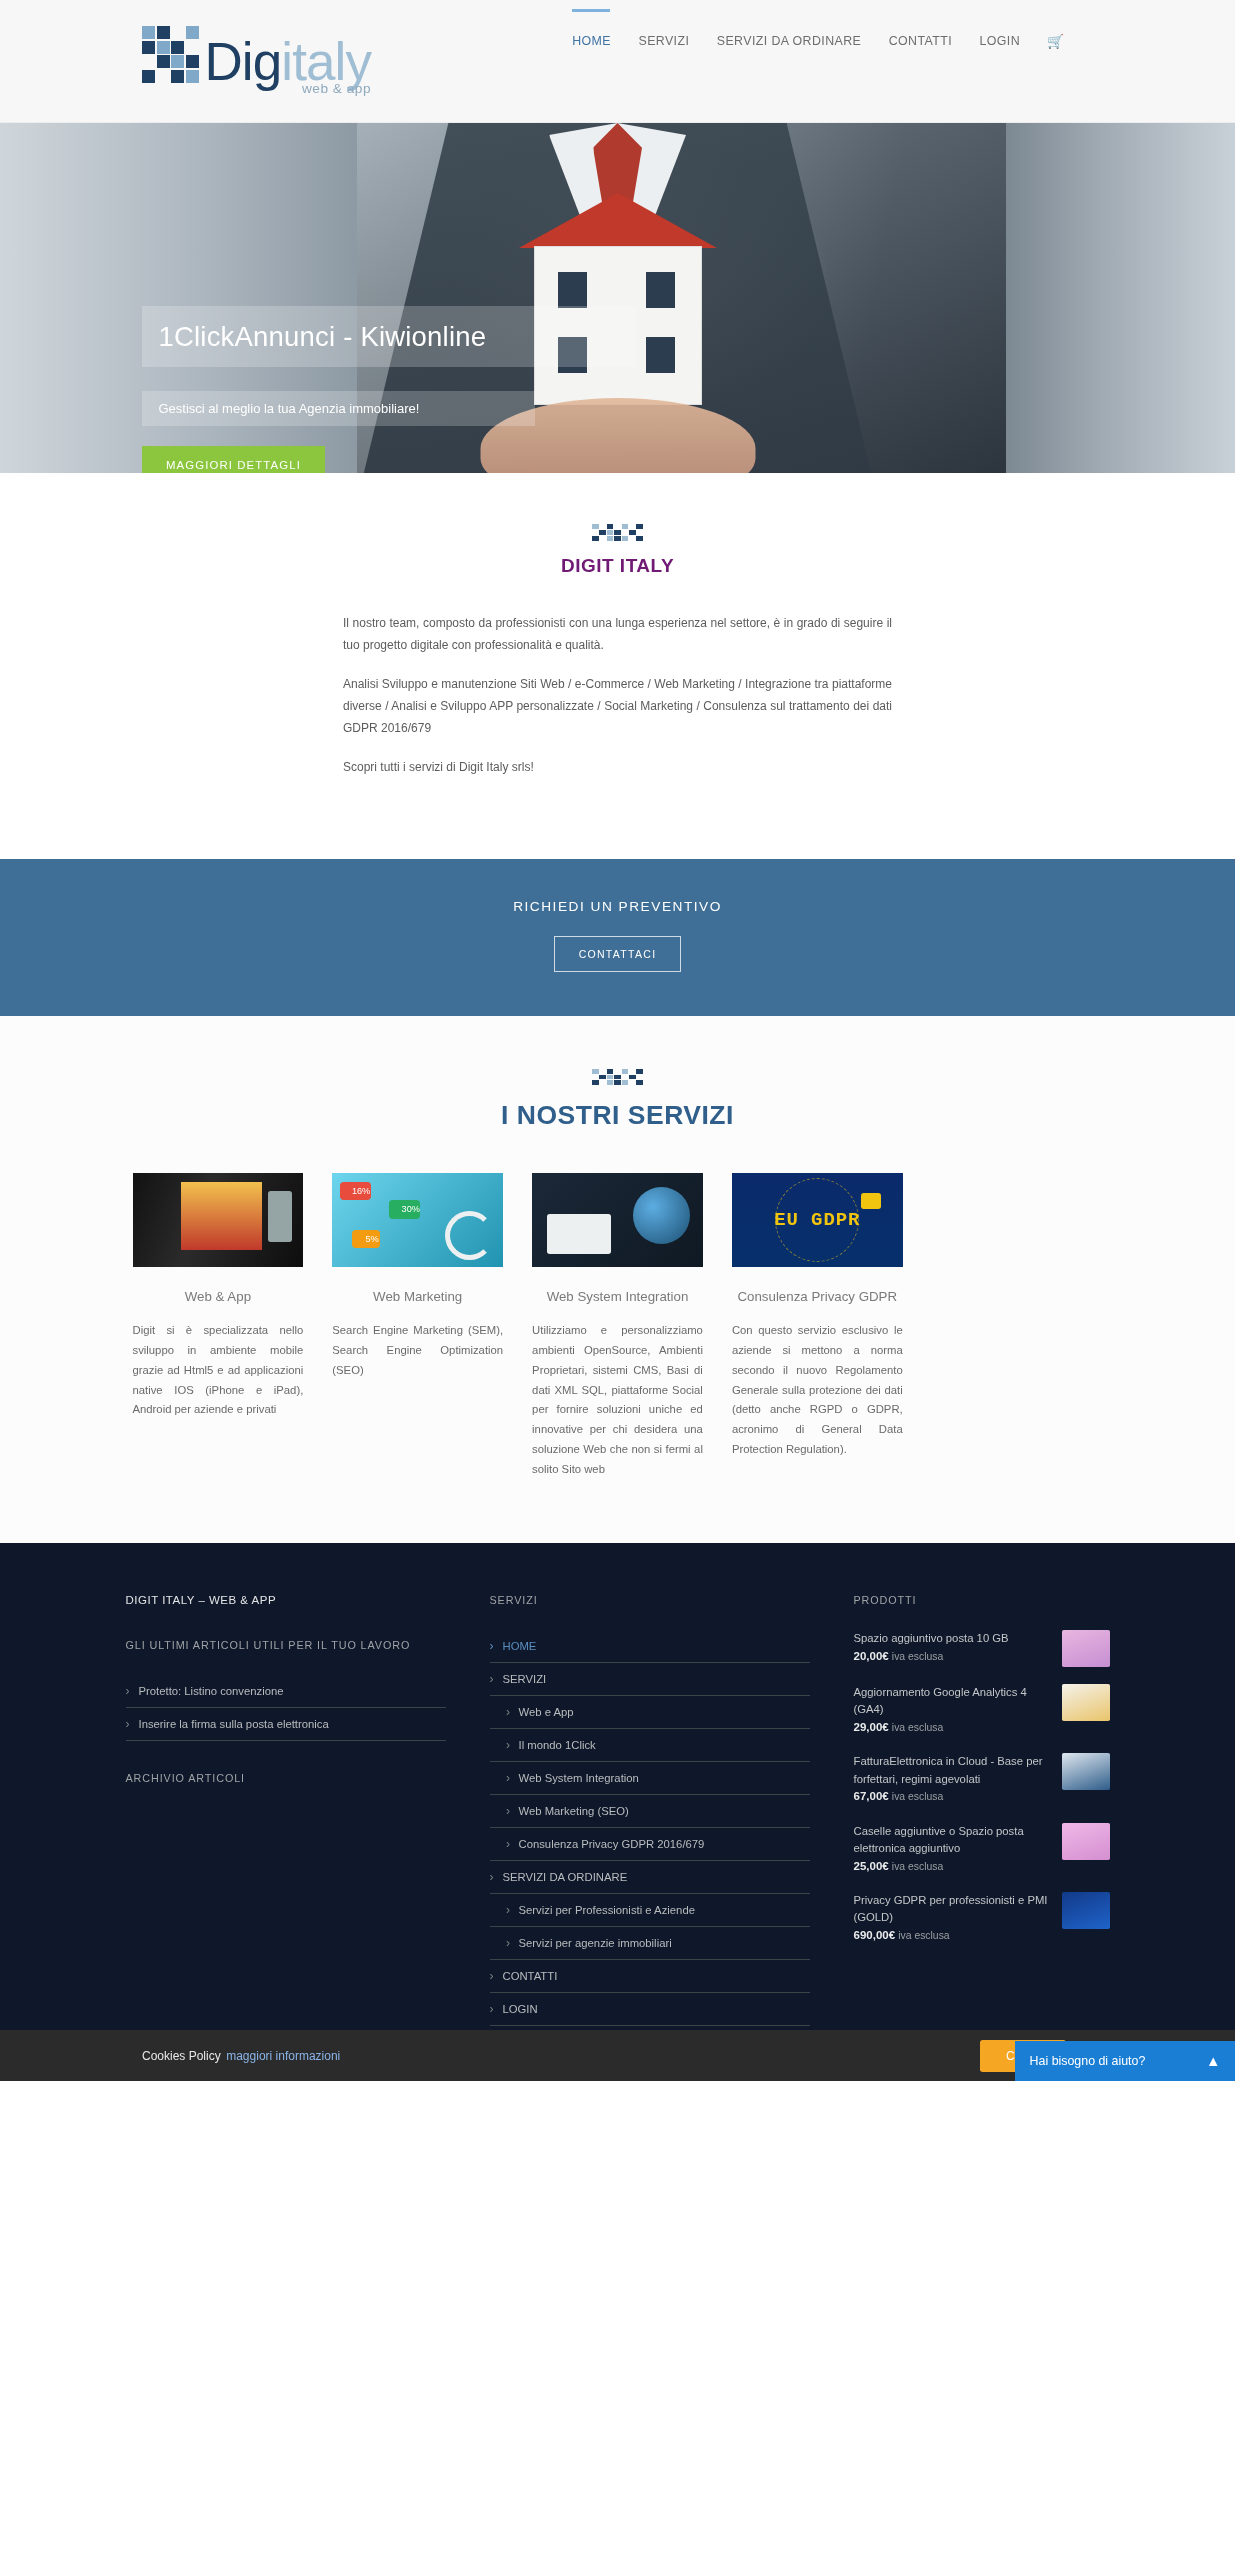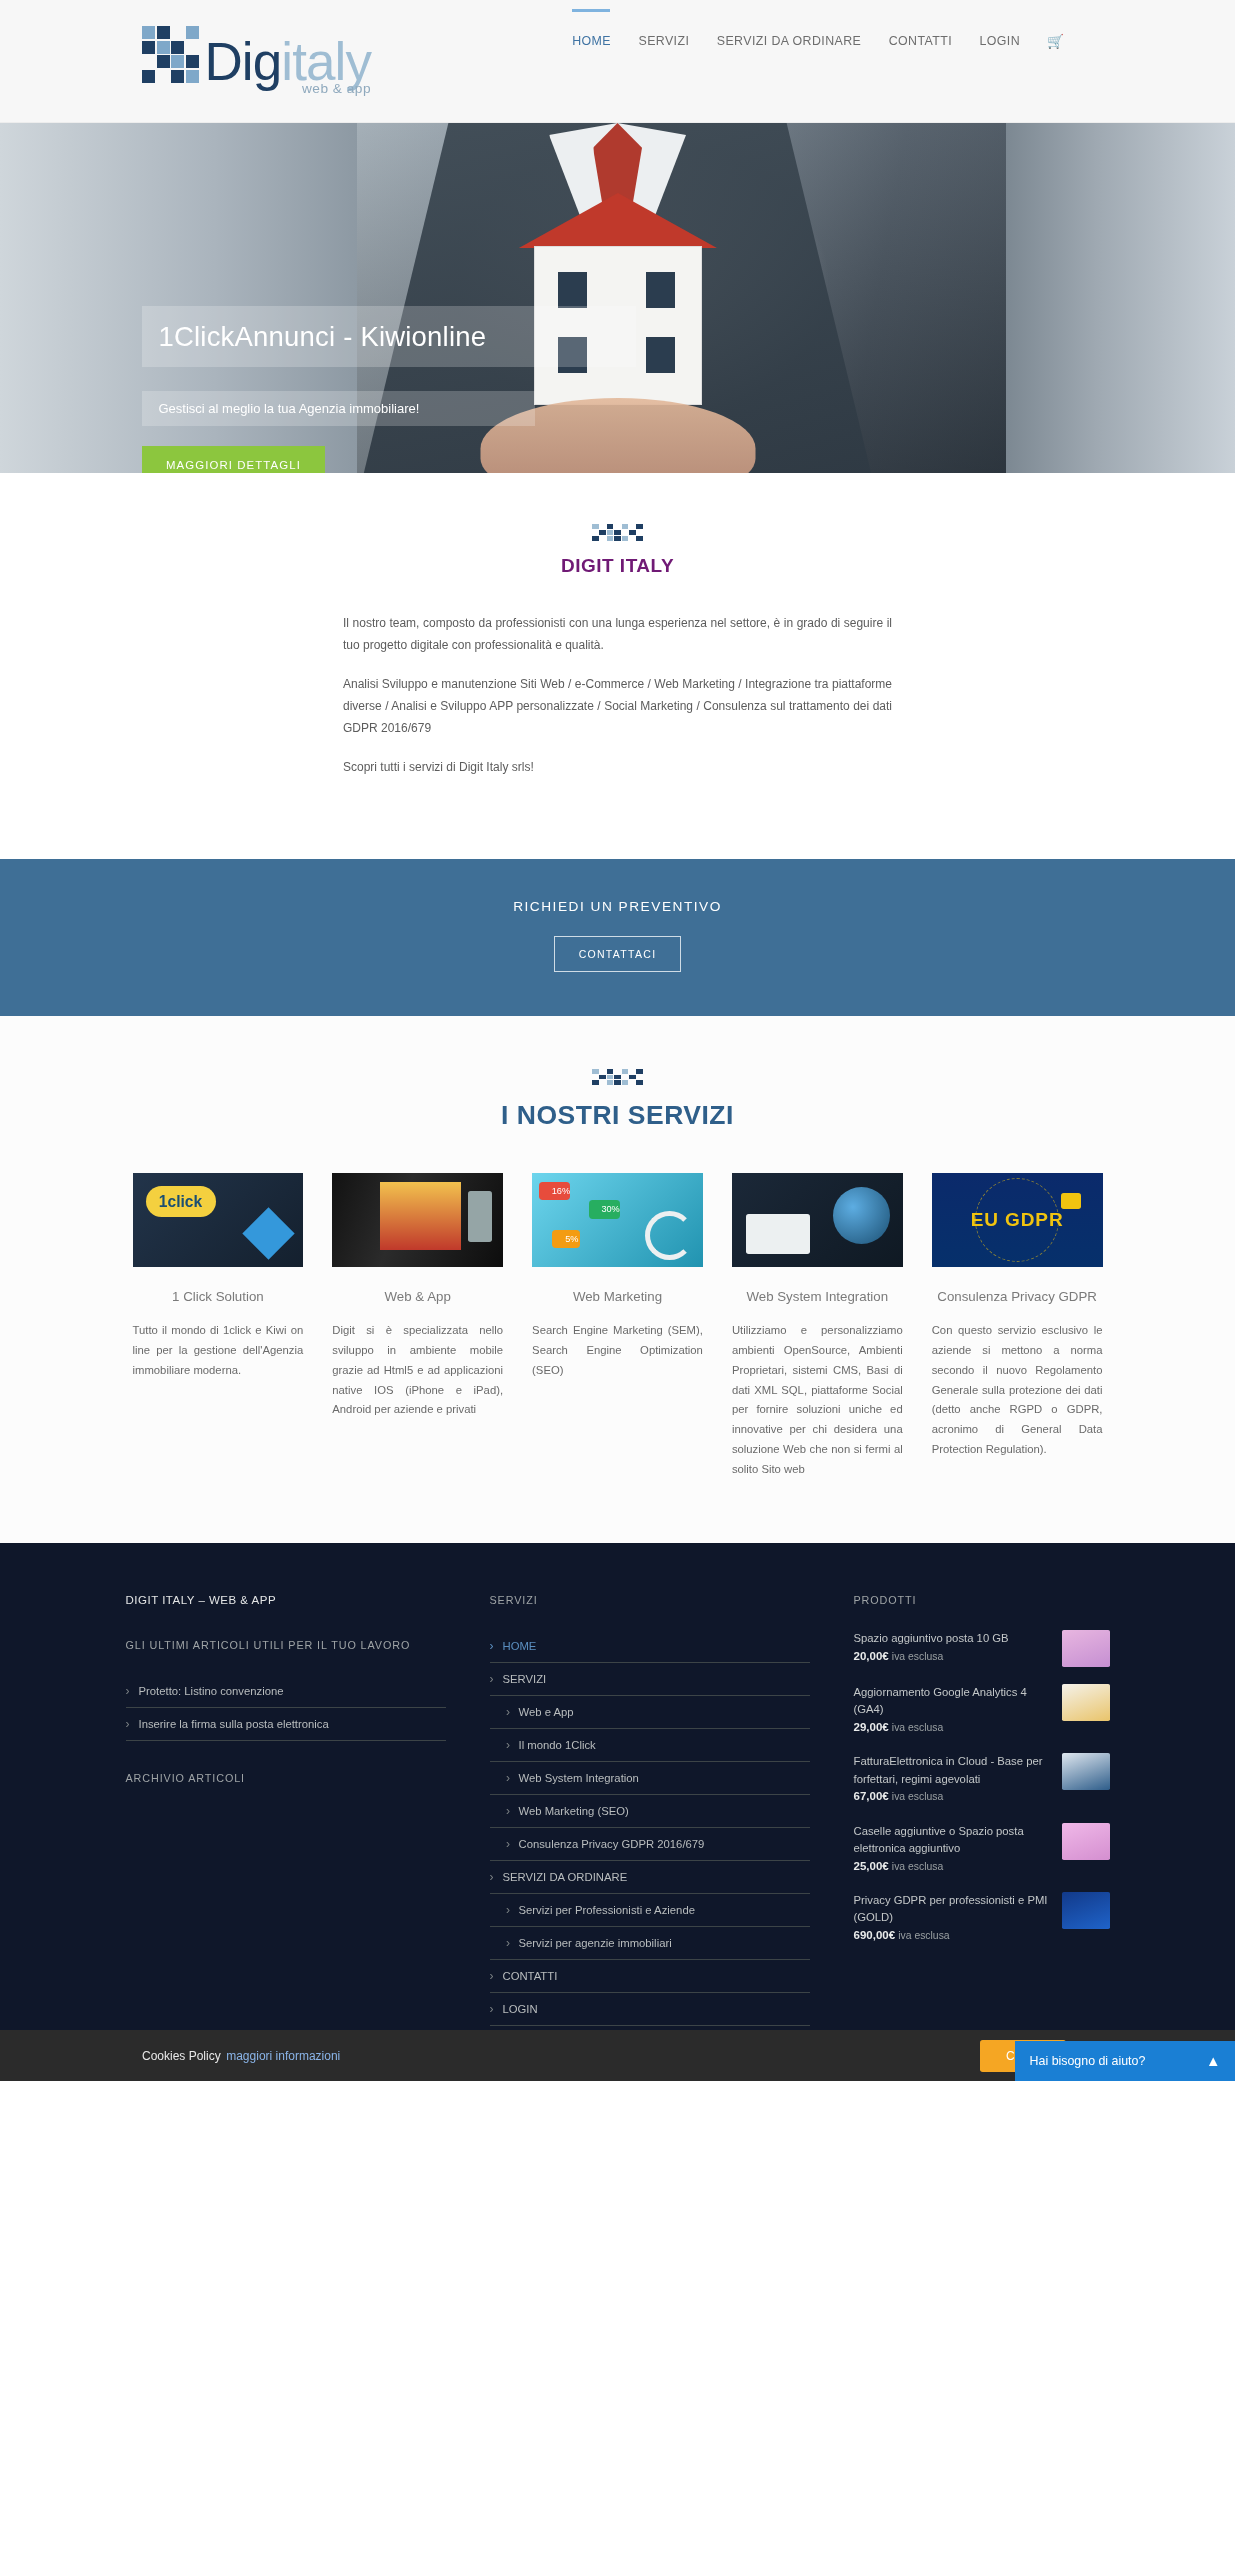--- a/index.html
+++ b/index.html
@@ -204,21 +204,21 @@
   .t3 .b1, .t3 .b2, .t3 .b3 {
     position:absolute; border-radius: 3.7px; color:#fff; font-size: 9.2px; line-height: 18.3px; text-align:center;padding-left:12px;
   }
   .t3 .b1 { left: 7.3px; top: 9.2px; width: 31px; height: 18.3px; background: #e74c3c; }
   .t3 .b2 { left: 57px; top: 27.5px; width: 31px; height: 18.3px; background: #27ae60; }
   .t3 .b3 { left: 20px; top: 57px; width: 27.5px; height: 18.3px; background: #f39c12; }
   .t3 .arrow { position:absolute; right: 9.2px; bottom: 7.3px; width: 49px; height: 49px; border: 5.5px solid #ecf0f1; border-radius: 50%; border-right-color: transparent; }
   .t4 { background: linear-gradient(135deg, #1b2838 0%, #0f1923 100%); }
   .t4 .laptop { position:absolute; left: 14.6px; bottom: 13px; width: 64px; height: 40px; background: #ecf0f1; border-radius: 2.7px; }
   .t4 .globe { position:absolute; right: 13px; top: 14.6px; width: 57px; height: 57px; border-radius: 50%; background: radial-gradient(circle at 35% 35%, #5dade2, #1b4f72); }
-  .t5 { background: linear-gradient(180deg, #0b2a6b 0%, #06306b 100%); display:flex; align-items:center; justify-content:center; }
+  .t5 { background: linear-gradient(180deg, #0b2a6b 0%, #06306b 100%); display:flex; align-items:center; justify-content:center;font-family:Liberation Mono, monospace; }
   .t5 .eu { color: #f1c40f; font-size: 19px; font-weight: 700; letter-spacing: 0.9px; }
   .t5 .stars {
     position:absolute; left: 50%; top: 50%; width: 84px; height: 84px; transform: translate(-50%,-50%);
     border: 1.8px dashed rgba(241,196,15,.55); border-radius: 50%;
   }
   .t5 .lock { position:absolute; right: 22px; top: 20px; width: 20px; height: 16.5px; background: #f1c40f; border-radius: 2.7px; }
 
   
   .footer {
     background: #0f172a; color: #b9bdbe; padding: 51px 0 55px;
@@ -398,28 +398,20 @@
         <i class="b"></i>
         <i class="a"></i>
         <i class="b"></i>
         <i></i>
         <i class="a"></i>
     </div>
     <h2>I NOSTRI SERVIZI</h2>
 
     <div class="svc-grid">
 
-      <div>
-        <div class="svc-thumb t1">
-          <div class="oneclick">1click</div>
-            <div class="cube"></div>
-        </div>
-        <div class="svc-title">1 Click Solution</div>
-        <div class="svc-text">Tutto il mondo di 1click e Kiwi on line per la gestione dell'Agenzia immobiliare moderna.</div>
-      </div>
 
       <div>
         <div class="svc-thumb t2">
           <div class="scr"></div>
             <div class="dev"></div>
         </div>
         <div class="svc-title">Web &amp; App</div>
         <div class="svc-text">Digit si è specializzata nello sviluppo in ambiente mobile grazie ad Html5 e ad applicazioni native IOS (iPhone e iPad), Android per aziende e privati</div>
       </div>
 

